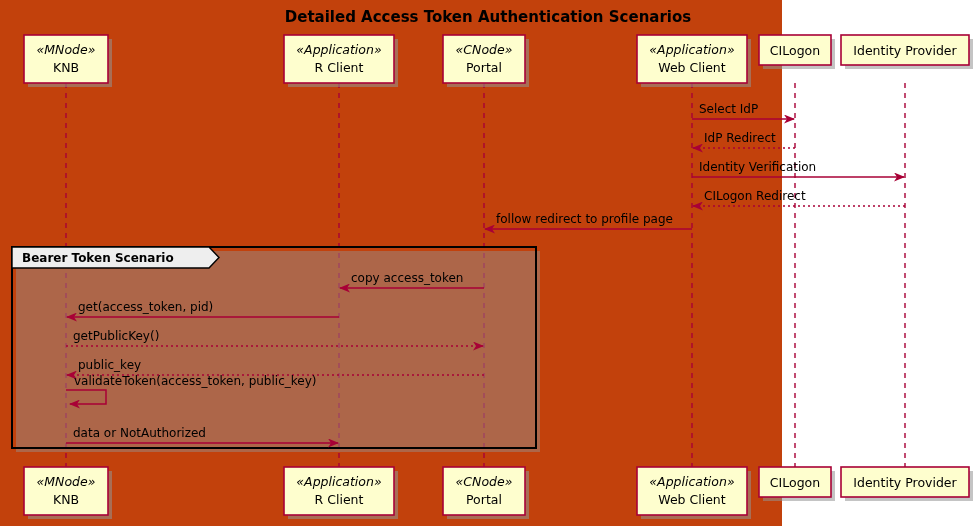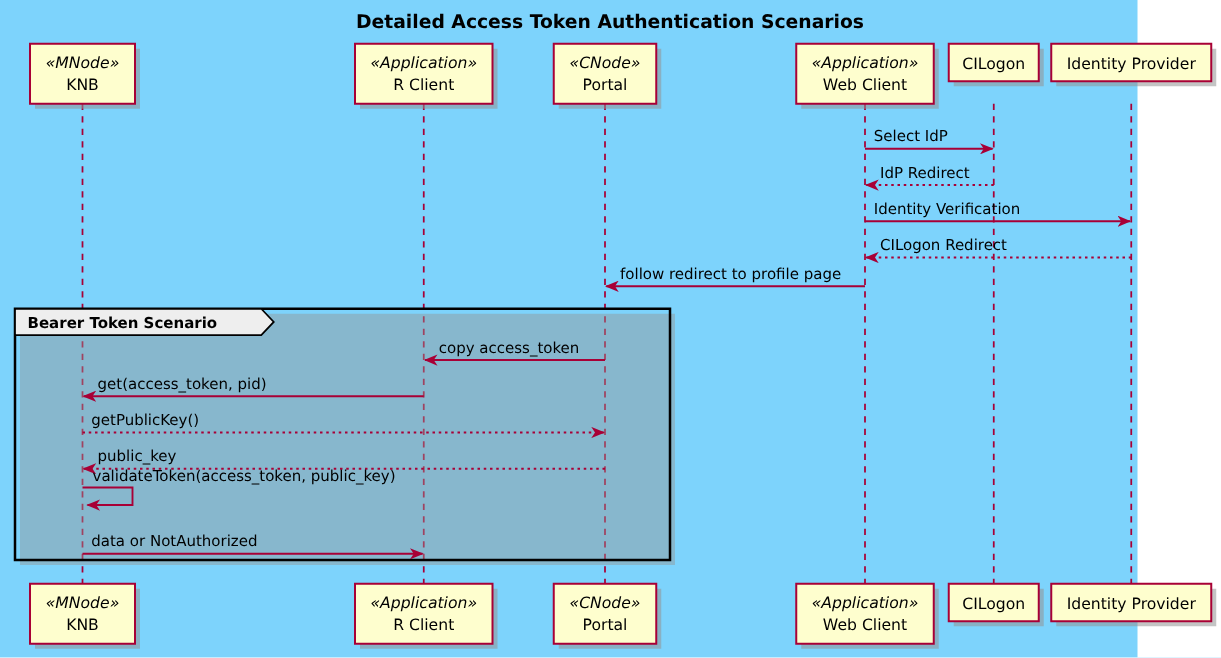--- a/index.html
+++ b/index.html
@@ -1,18 +1,18 @@
 <!DOCTYPE html>
 <html><head>
 <meta charset="utf-8">
 <style>
   html,body{margin:0;padding:0;background:#ffffff;}
   body{width:977px;height:526px;overflow:hidden;
        font-family:"DejaVu Sans","Liberation Sans",sans-serif;}
-  #diagram-root{position:relative;width:910px;height:526px;background:#7dd3fc;}
+  #diagram-root{position:relative;width:782px;height:526px;background:#c2410c;}
   svg{display:block;}
   .diag-title{font-size:15px;font-weight:bold;fill:#000;}
   .part-stereo{font-size:12.5px;font-style:italic;fill:#000;}
   .part-name{font-size:12.5px;fill:#000;}
   .msg-label{font-size:12px;fill:#000;}
   .group-label{font-size:12px;font-weight:bold;fill:#000;}
   .lifeline{stroke:#A80036;stroke-width:1.4;stroke-dasharray:5,5;}
   .msg-solid{stroke:#A80036;stroke-width:1.5;fill:none;}
   .msg-dotted{stroke:#A80036;stroke-width:1.5;fill:none;stroke-dasharray:2,3;}
   .box-rect{fill:#FEFECE;stroke:#A80036;stroke-width:1.6;}

